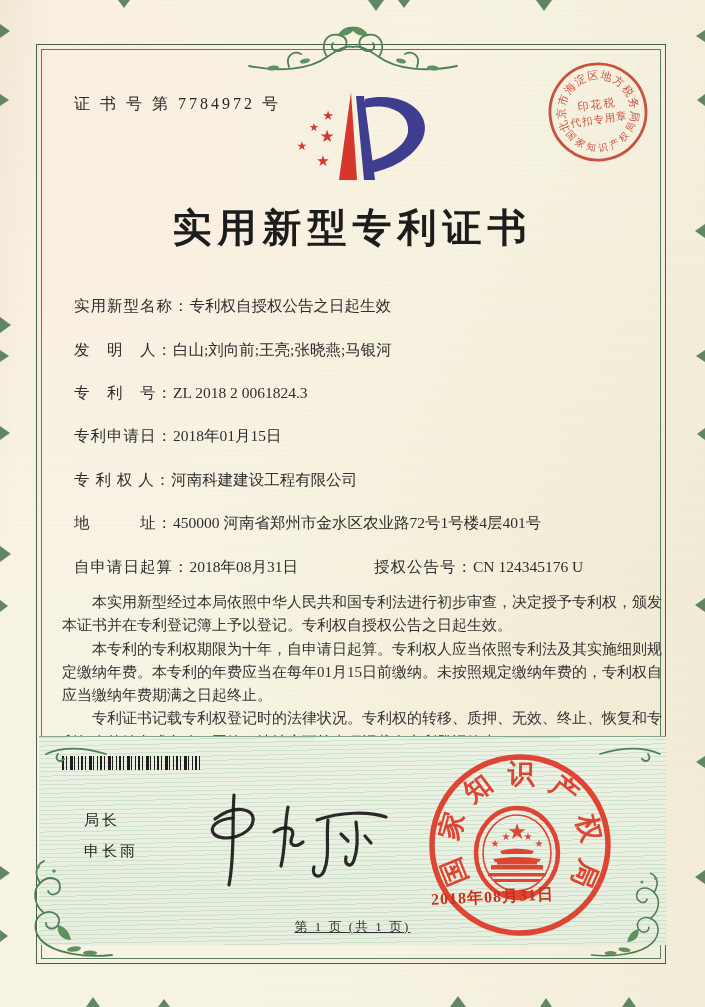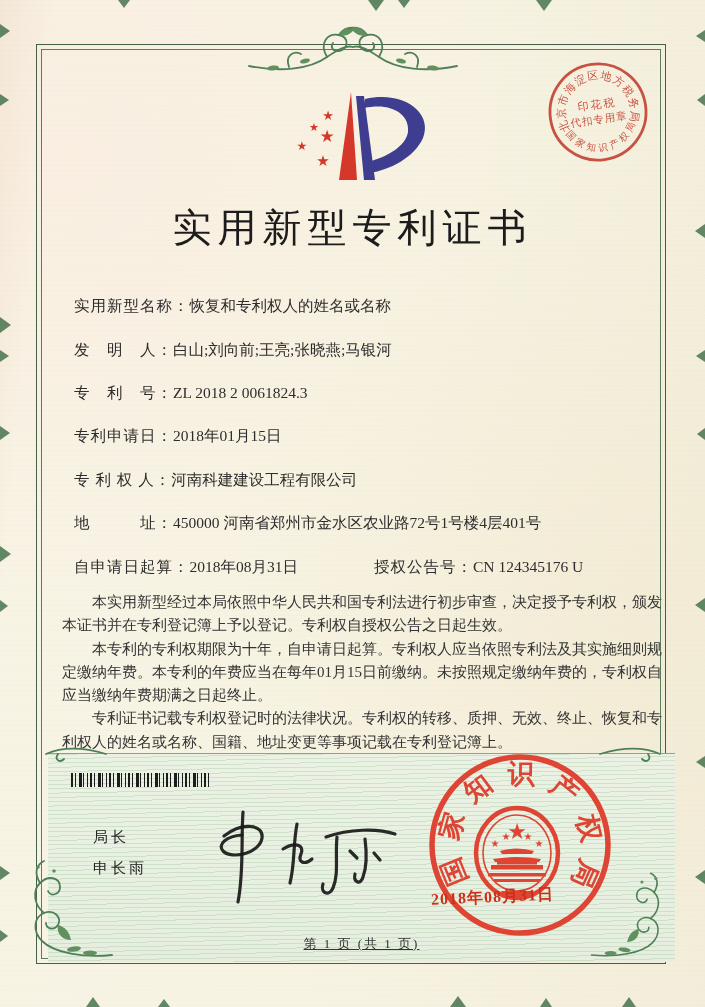--- a/index.html
+++ b/index.html
@@ -16,34 +16,34 @@
     --sealred:#df3726;
   }
   .frame-outer{position:absolute;left:36px;top:44px;width:630px;height:920px;
     border:1.6px solid var(--frame);box-sizing:border-box;}
   .frame-inner{position:absolute;left:41px;top:49px;width:620px;height:910px;
     border:1px solid #5a7d61;box-sizing:border-box;}
   .cert-no{position:absolute;left:74px;top:94px;font-size:16px;letter-spacing:3px;
     color:#262626;font-weight:500;}
   .logo{position:absolute;left:283px;top:86px;width:152px;height:108px;}
   .title{position:absolute;left:0;right:0;top:201px;text-align:center;
-    font-size:39px;letter-spacing:6px;color:#1c1c1c;font-weight:400;}
+    font-size:39px;letter-spacing:6px;color:#1c1c1c;font-weight:700;}
   .frow{position:absolute;left:74px;font-size:15.5px;color:#2d2d2d;white-space:nowrap;}
   .frow .flabel{letter-spacing:1px;margin-top:35px;}
   .frow .flabel2{margin-left:76px;letter-spacing:1px;}
   .r0{top:296px}.r1{top:340px}.r2{top:383px}.r3{top:426px}
   .r4{top:470px}.r5{top:513px}.r6{top:557px}
   .paras{position:absolute;left:62px;top:591px;width:600px;font-size:15px;
     line-height:23.3px;color:#333;text-align:justify;}
   .paras p{margin:0;text-indent:2em;}
-  .panel{position:absolute;left:39px;top:753px;width:627px;height:208px;
+  .panel{position:absolute;left:39px;top:736px;width:627px;height:208px;
     background:
       repeating-linear-gradient(179deg, rgba(140,180,142,.28) 0 1px, rgba(0,0,0,0) 1px 4.3px),
       linear-gradient(180deg,#ebf2e4,#e6efdf);
-    border-top:1px solid #86a689;margin-left:9px;}
+    border-top:1px solid #86a689;}
   .barcode{position:absolute;left:23px;top:19px;width:139px;height:14px;
     background:repeating-linear-gradient(90deg,
       #1d1d1d 0 2px, rgba(0,0,0,0) 2px 4px,
       #1d1d1d 4px 5px, rgba(0,0,0,0) 5px 8px,
       #1d1d1d 8px 11px, rgba(0,0,0,0) 11px 12px,
       #1d1d1d 12px 13px, rgba(0,0,0,0) 13px 16px,
       #1d1d1d 16px 17px, rgba(0,0,0,0) 17px 19px);}
   .director{position:absolute;left:45px;top:74px;font-size:15px;color:#222;
     letter-spacing:3px;}
   .director .name{margin-top:12px;}
@@ -82,37 +82,38 @@
       <path class="stroke" d="M80,33 C72,19 80,9 92,11 C102,13 102,25 92,27 C86,28 83,23 86,19"></path>
       <path class="stroke" d="M42,43 C38,32 46,26 54,30"></path>
       <path class="stroke" d="M92,11 C96,4 104,2 110,5"></path>
       <ellipse class="leaf" cx="58" cy="37" rx="5" ry="2.2" transform="rotate(-14 58 37)"></ellipse>
       <ellipse class="leaf" cx="26" cy="44" rx="6" ry="2.4" transform="rotate(-6 26 44)"></ellipse>
       <path class="leaf" d="M92,11 c4,-7 11,-9 16,-7 c-4,7 -11,9 -16,7 z"></path>
     </g>
     <use href="#flhalf" transform="translate(212,0) scale(-1,1)"></use>
   </svg>
 
+  <div class="cert-no">证 书 号 第 7784972 号</div>
 
   <svg class="logo" viewBox="0 0 152 108">
     <polygon points="68,6 56,94 74,94" fill="#d5372b"></polygon>
     <polygon points="73,10 81,10 92,94 81,94" fill="#3e3d8f"></polygon>
     <path d="M82,13 C122,4 150,28 140,52 C131,72 106,84 87,87 L85,76 C104,71 123,60 125,46 C127,28 108,16 81,22 Z" fill="#3e3d8f"></path>
     <g fill="#d5372b">
       <text x="45" y="34" font-size="13" text-anchor="middle">★</text>
       <text x="31" y="45" font-size="11" text-anchor="middle">★</text>
       <text x="44" y="56" font-size="17" text-anchor="middle">★</text>
       <text x="19" y="64" font-size="12" text-anchor="middle">★</text>
       <text x="40" y="80" font-size="15" text-anchor="middle">★</text>
     </g>
   </svg>
 
   <div class="title">实用新型专利证书</div>
 
-  <div class="frow r0"><span class="flabel">实用新型名称：</span><span class="fvalue">恢复和专利权人的姓名或名称</span></div>
+  <div class="frow r0"><span class="flabel">实用新型名称：</span><span class="fvalue">专利权自授权公告之日起生效</span></div>
   <div class="frow r1"><span class="flabel">发　明　人：</span><span class="fvalue">白山;刘向前;王亮;张晓燕;马银河</span></div>
   <div class="frow r2"><span class="flabel">专　利　号：</span><span class="fvalue">ZL 2018 2 0061824.3</span></div>
   <div class="frow r3"><span class="flabel">专利申请日：</span><span class="fvalue">2018年01月15日</span></div>
   <div class="frow r4"><span class="flabel">专 利 权 人：</span><span class="fvalue">河南科建建设工程有限公司</span></div>
   <div class="frow r5"><span class="flabel">地　　　址：</span><span class="fvalue">450000 河南省郑州市金水区农业路72号1号楼4层401号</span></div>
   <div class="frow r6"><span class="flabel">自申请日起算：</span><span class="fvalue">2018年08月31日</span><span class="flabel flabel2">授权公告号：</span><span class="fvalue">CN 124345176 U</span></div>
 
   <div class="paras">
     <p>本实用新型经过本局依照中华人民共和国专利法进行初步审查，决定授予专利权，颁发本证书并在专利登记簿上予以登记。专利权自授权公告之日起生效。</p>
     <p>本专利的专利权期限为十年，自申请日起算。专利权人应当依照专利法及其实施细则规定缴纳年费。本专利的年费应当在每年01月15日前缴纳。未按照规定缴纳年费的，专利权自应当缴纳年费期满之日起终止。</p>

